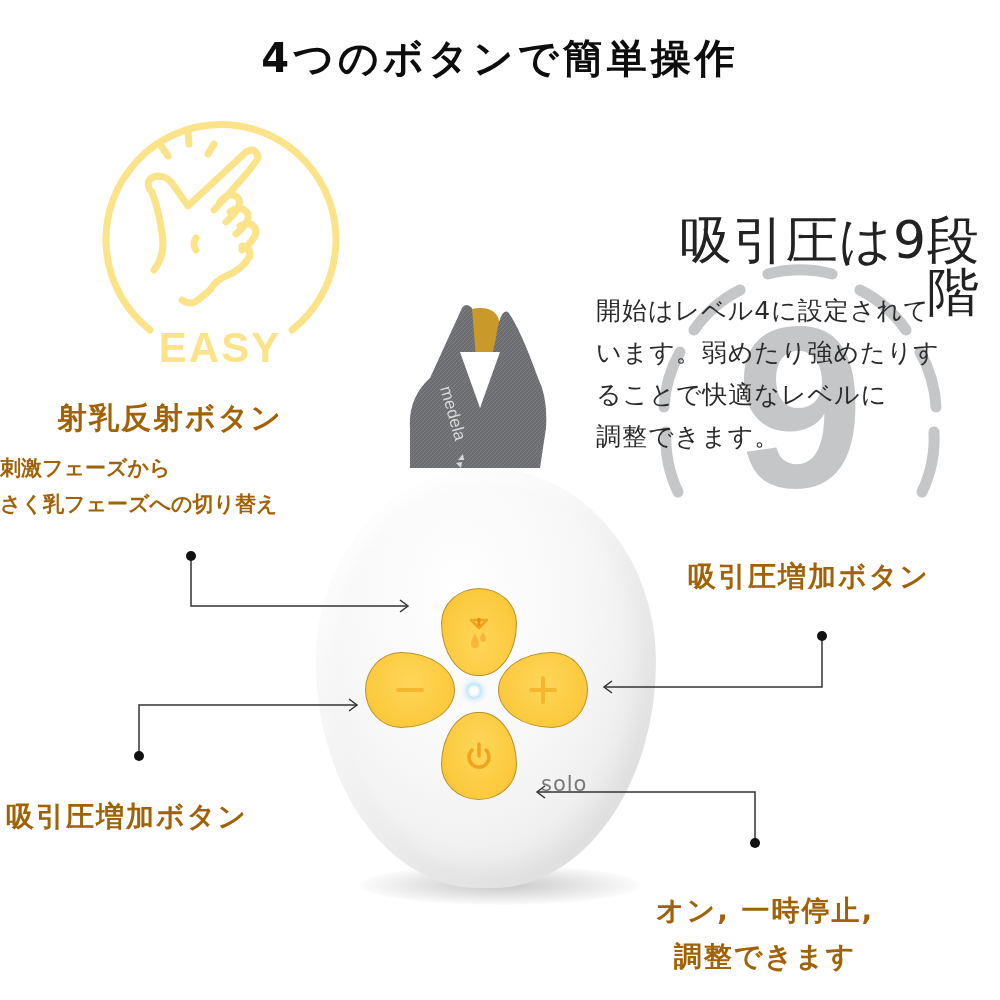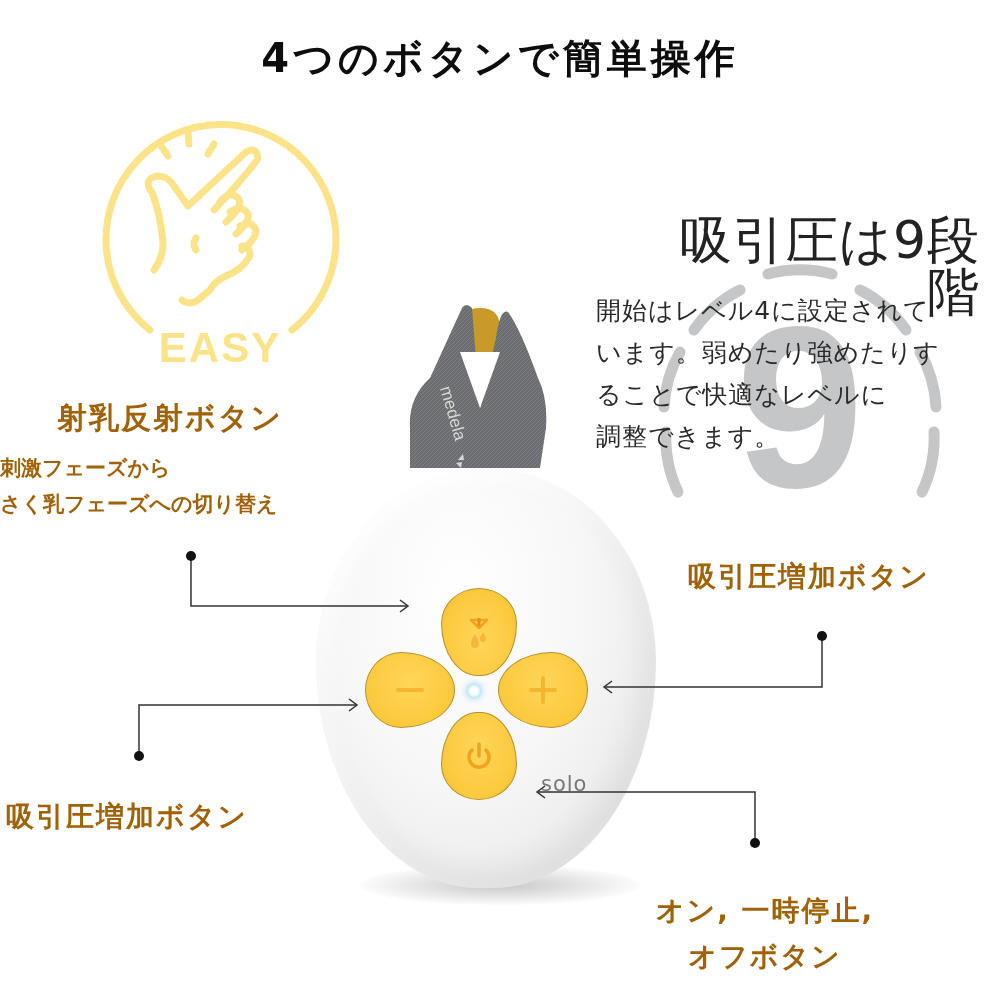--- a/index.html
+++ b/index.html
@@ -98,21 +98,21 @@
 います。弱めたり強めたりす
 ることで快適なレベルに
 調整できます。</div>
 
 <div class="label lbl-reflex-title">射乳反射ボタン</div>
 <div class="label lbl-reflex-desc">刺激フェーズから
 さく乳フェーズへの切り替え</div>
 <div class="label lbl-increase">吸引圧増加ボタン</div>
 <div class="label lbl-decrease">吸引圧増加ボタン</div>
 <div class="label lbl-power">オン, 一時停止,
-オフボタン</div>
+調整できます</div>
 
 <div class="strap">
   <svg viewBox="0 0 160 200" width="160" height="200">
     <defs>
       <pattern id="weave" width="4" height="4" patternUnits="userSpaceOnUse">
         <rect width="4" height="4" fill="#6b6d70"></rect>
         <path d="M0 4 L4 0" stroke="#7d7f82" stroke-width="1"></path>
       </pattern>
     </defs>
     <path d="M 60 60 Q 60 40 80 40 Q 100 40 100 60 L 96 100 L 64 100 Z" fill="#c99a2a"></path>

